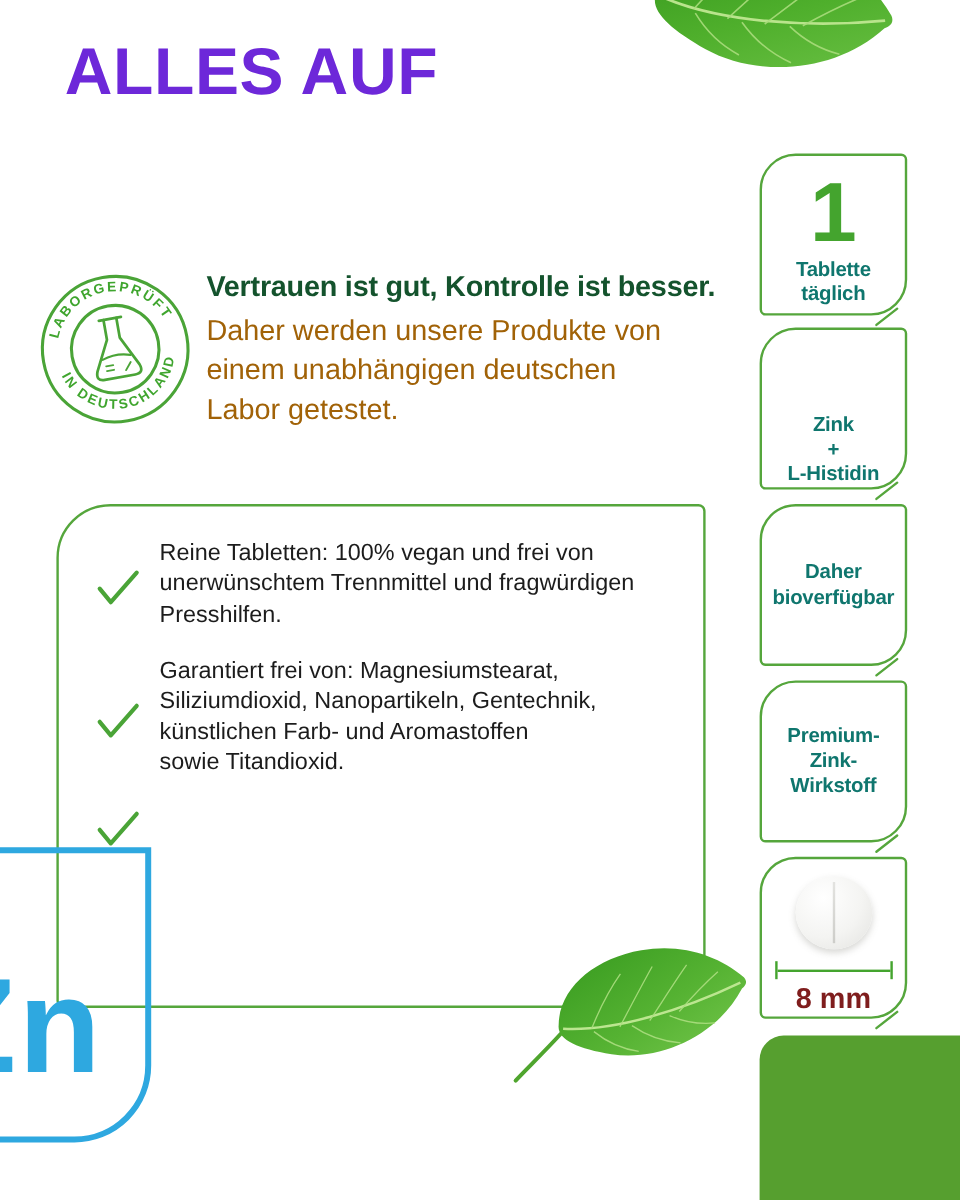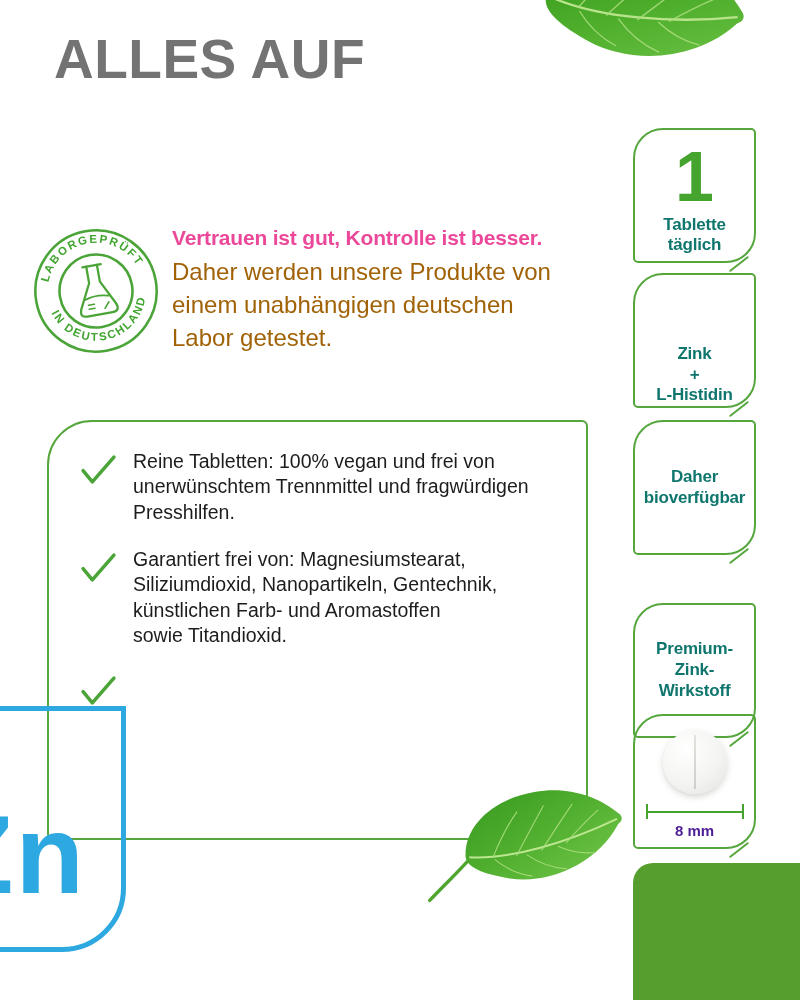--- a/index.html
+++ b/index.html
@@ -1,42 +1,42 @@
 <!DOCTYPE html>
 <html><head>
 <meta charset="utf-8">
 <style>
   html,body{margin:0;padding:0;background:#fff;}
   .canvas{position:relative;width:800px;height:1000px;overflow:hidden;background:#ffffff;
           font-family:"Liberation Sans", sans-serif;}
   .abs{position:absolute;}
 
   
-  .title{left:54px;top:30px;color:#737373;font-weight:bold;font-size:55px;
+  .title{left:54px;top:30px;color:#6d28d9;font-weight:bold;font-size:55px;
          line-height:1.07;letter-spacing:.5px;margin:0;}
   .title span{display:block;}
 
   
   .leaf-top{left:538px;top:-58px;width:208px;height:152px;transform:rotate(14deg);z-index:6;}
   .leaf-bottom{left:418px;top:768px;width:215px;height:160px;transform:rotate(-6deg);z-index:6;}
 
   
   .badge{left:27px;top:222px;width:138px;height:138px;z-index:2;}
   .badge svg{width:100%;height:100%;}
 
   
   .intro{left:172px;top:226px;width:450px;z-index:2;}
-  .intro-highlight{margin:0 0 6px 0;color:#ec4899;font-weight:bold;font-size:21px;letter-spacing:-.2px;}
+  .intro-highlight{margin:0 0 6px 0;color:#14532d;font-weight:bold;font-size:24px;letter-spacing:-.2px;}
   .intro-body{margin:0;color:#a16207;font-size:24px;line-height:1.37;white-space:pre-line;}
 
   
   .features-box{left:47px;top:420px;width:541px;height:420px;box-sizing:border-box;
                 border:2px solid #55A63C;border-radius:45px 6px 45px 6px;
                 padding:27px 0 0 31px;z-index:1;}
-  .feature-row{display:flex;gap:16px;margin-bottom:22px;}
+  .feature-row{display:flex;gap:16px;margin-bottom:22px;align-items:center;}
   .check{width:37px;height:31px;flex-shrink:0;margin-top:5px;}
   .feature-text{margin:0;width:455px;color:#1c1c1c;font-size:19.5px;line-height:1.3;white-space:pre-line;}
 
   
   .element-box{left:-160px;top:706px;width:286px;height:246px;box-sizing:border-box;
                border:5px solid #2EA8E0;border-radius:0 0 64px 0;z-index:3;}
   .element-symbol{position:absolute;left:100px;top:88px;color:#2EA8E0;font-weight:bold;
                   font-size:112px;line-height:1;letter-spacing:2px;}
 
   
@@ -45,32 +45,32 @@
         display:flex;flex-direction:column;align-items:center;justify-content:center;
         text-align:center;z-index:2;}
   .card::after{content:"";position:absolute;right:3px;bottom:-4px;width:24px;height:2px;
                background:#55A63C;transform:rotate(-38deg);border-radius:2px;}
   .card-label{color:#0f766e;font-weight:bold;font-size:17px;line-height:1.22;letter-spacing:-.2px;}
   .card-label span{display:block;}
   .card-number{color:#44A42E;font-weight:bold;font-size:70px;line-height:.95;margin-bottom:4px;}
   .card-daily{top:128px;justify-content:flex-start;padding-top:14px;}
   .card-zink{top:273px;justify-content:flex-end;}
   .card-bio{top:420px;}
-  .card-premium{top:567px;margin-top:36px;}
+  .card-premium{top:567px;}
   .card-size{top:714px;justify-content:flex-start;padding-top:14px;}
 
   .tablet{position:relative;width:64px;height:64px;border-radius:50%;
           background:radial-gradient(circle at 36% 30%, #ffffff 0%, #f4f4f2 55%, #e2e2df 100%);
           box-shadow:0 3px 6px rgba(110,110,100,.28);}
   .tablet::after{content:"";position:absolute;left:50%;top:5px;bottom:5px;width:2px;
                  margin-left:-1px;background:linear-gradient(#e3e3e0,#cdcdc9);}
   .measure{display:flex;align-items:center;width:98px;margin-top:10px;}
   .measure .tick{width:2px;height:15px;background:#44A42E;}
   .measure .mline{flex:1;height:2px;background:#44A42E;}
-  .size-label{margin-top:3px;color:#4c1d95;font-weight:bold;font-size:15px;}
+  .size-label{margin-top:3px;color:#7f1d1d;font-weight:bold;font-size:24px;}
 
   
   .green-fill{left:633px;top:863px;width:167px;height:137px;background:#569F2F;
               border-radius:20px 0 0 0;z-index:2;}
 </style>
 </head>
 <body>
 
 <div class="canvas">
 

